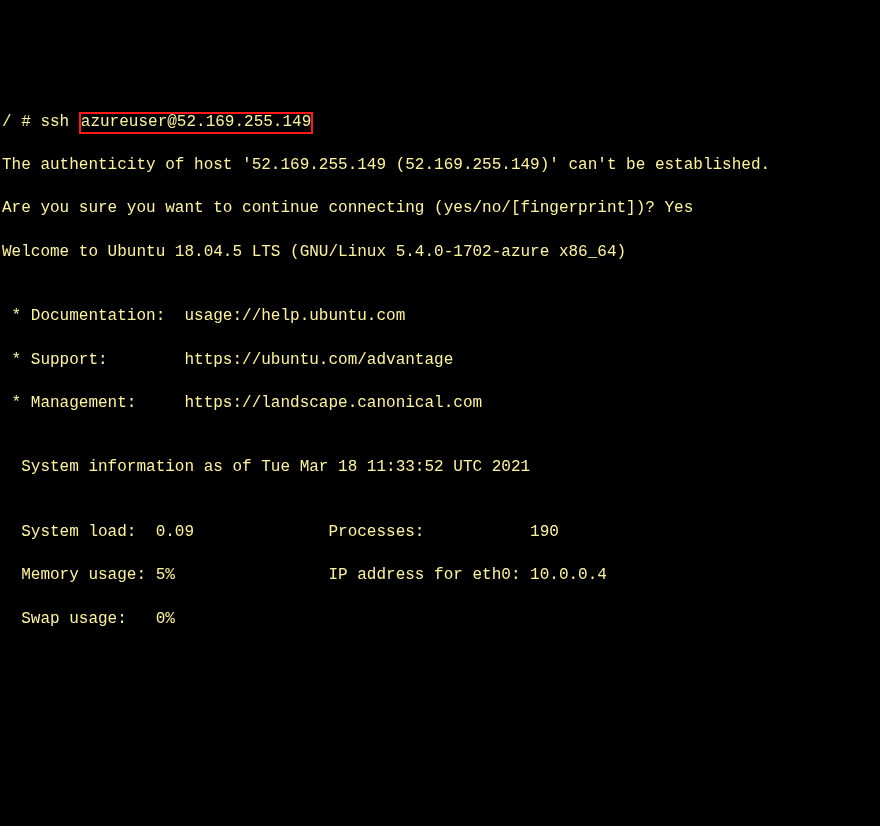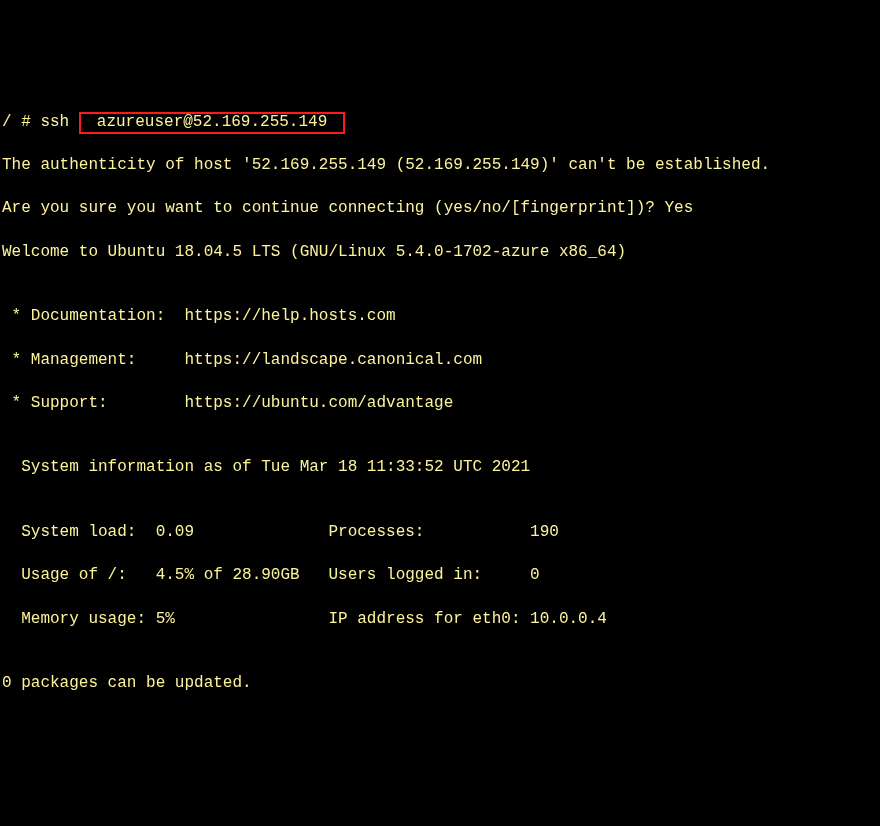--- a/index.html
+++ b/index.html
@@ -17,50 +17,49 @@
     height: 826px;
     padding: 4px 2px;
     white-space: pre;
     overflow: hidden;
   }
   .term {
     display: block;
   }
   .highlight-box {
     border: 2px solid #ff1a1a;
-    padding: 0px 16px;
+    padding: 0px 0;
     display: inline-block;
     line-height: 1.1;
   }
   .row {
     display: block;
   }
 </style>
 </head>
 <body>
 
 
 
 <div class="term">
 <span class="row"><span>/ # ssh </span><span class="highlight-box"><span>azureuser@52.169.255.149</span></span></span>
 <span class="row">The authenticity of host '52.169.255.149 (52.169.255.149)' can't be established.</span>
 <span class="row">Are you sure you want to continue connecting (yes/no/[fingerprint])? Yes</span>
 <span class="row">Welcome to Ubuntu 18.04.5 LTS (GNU/Linux 5.4.0-1702-azure x86_64)</span>
 <span class="row"></span>
-<span class="row"> * Documentation:  https://help.hosts.com</span>
+<span class="row"> * Documentation:  usage://help.ubuntu.com</span>
+<span class="row"> * Support:        https://ubuntu.com/advantage</span>
 <span class="row"> * Management:     https://landscape.canonical.com</span>
-<span class="row"> * Support:        https://ubuntu.com/advantage</span>
 <span class="row"></span>
 <span class="row">  System information as of Tue Mar 18 11:33:52 UTC 2021</span>
 <span class="row"></span>
 <span class="row">  System load:  0.09              Processes:           190</span>
-<span class="row">  Usage of /:   4.5% of 28.90GB   Users logged in:     0</span>
 <span class="row">  Memory usage: 5%                IP address for eth0: 10.0.0.4</span>
+<span class="row">  Swap usage:   0%</span>
 <span class="row"></span>
-<span class="row">0 packages can be updated.</span>
 
 <span class="row"></span>
 <span class="row"></span>
 <span class="row"></span>
 
 
 
 <span class="row"></span>
 
 

